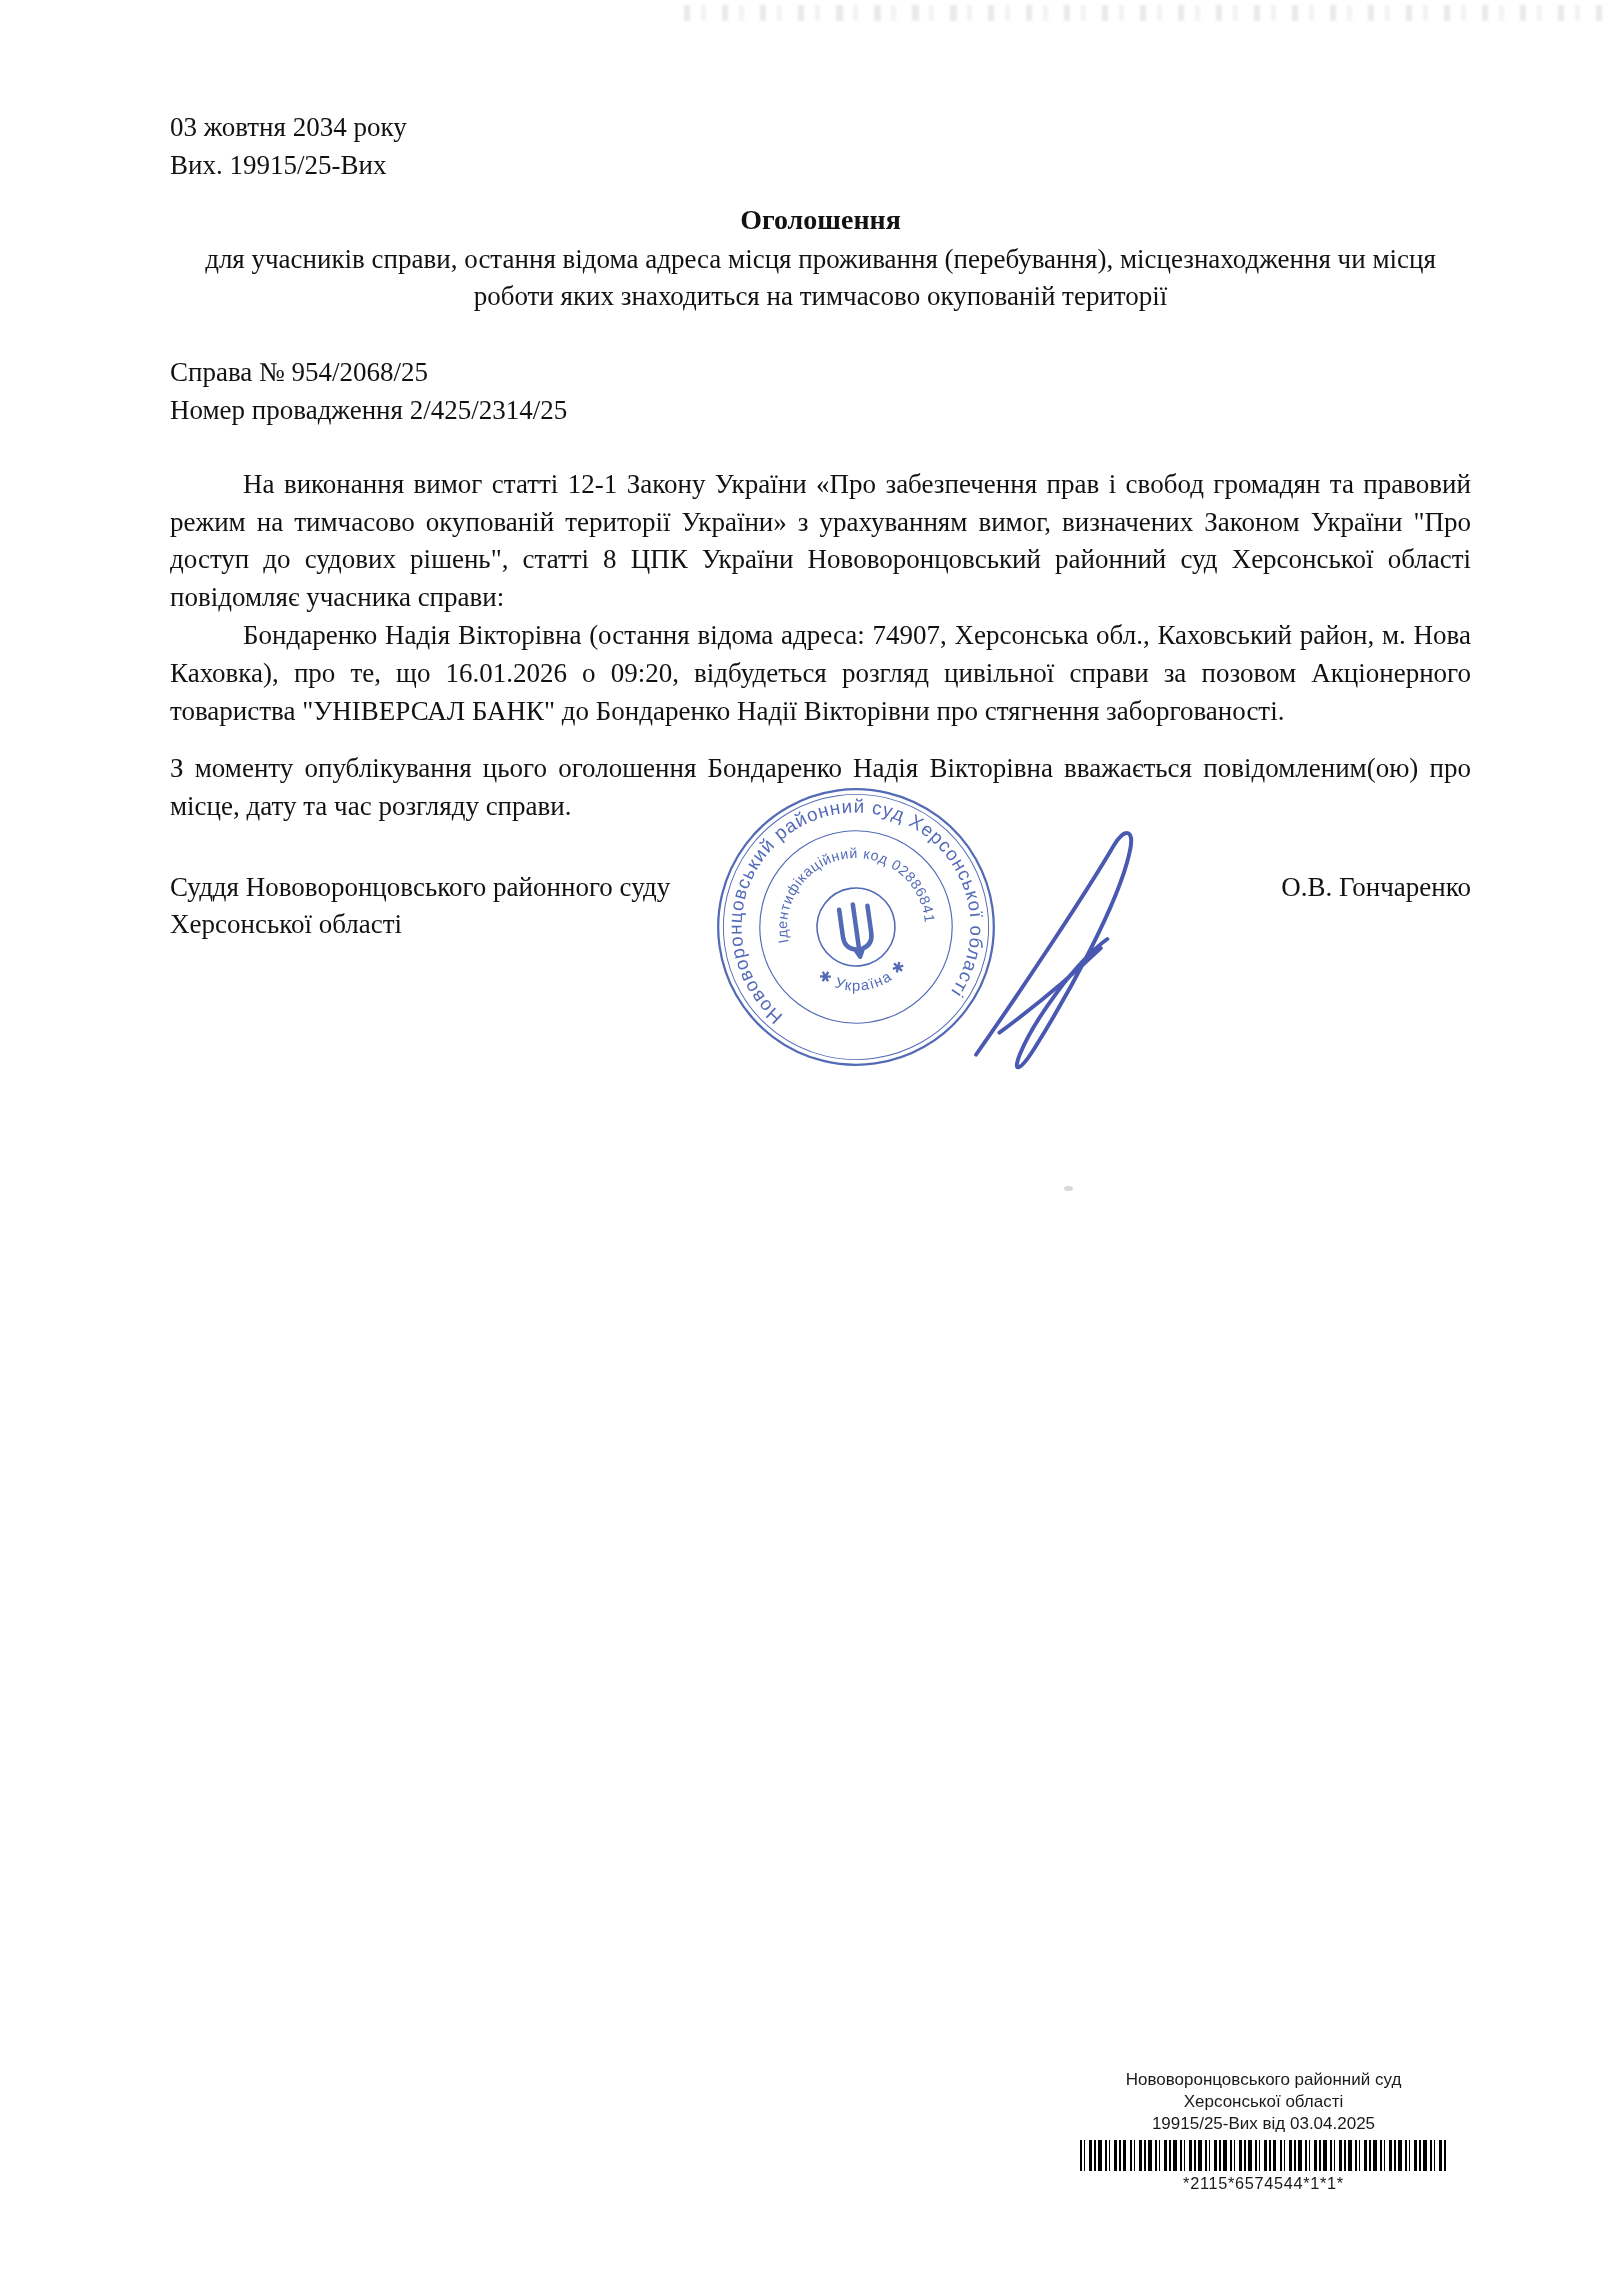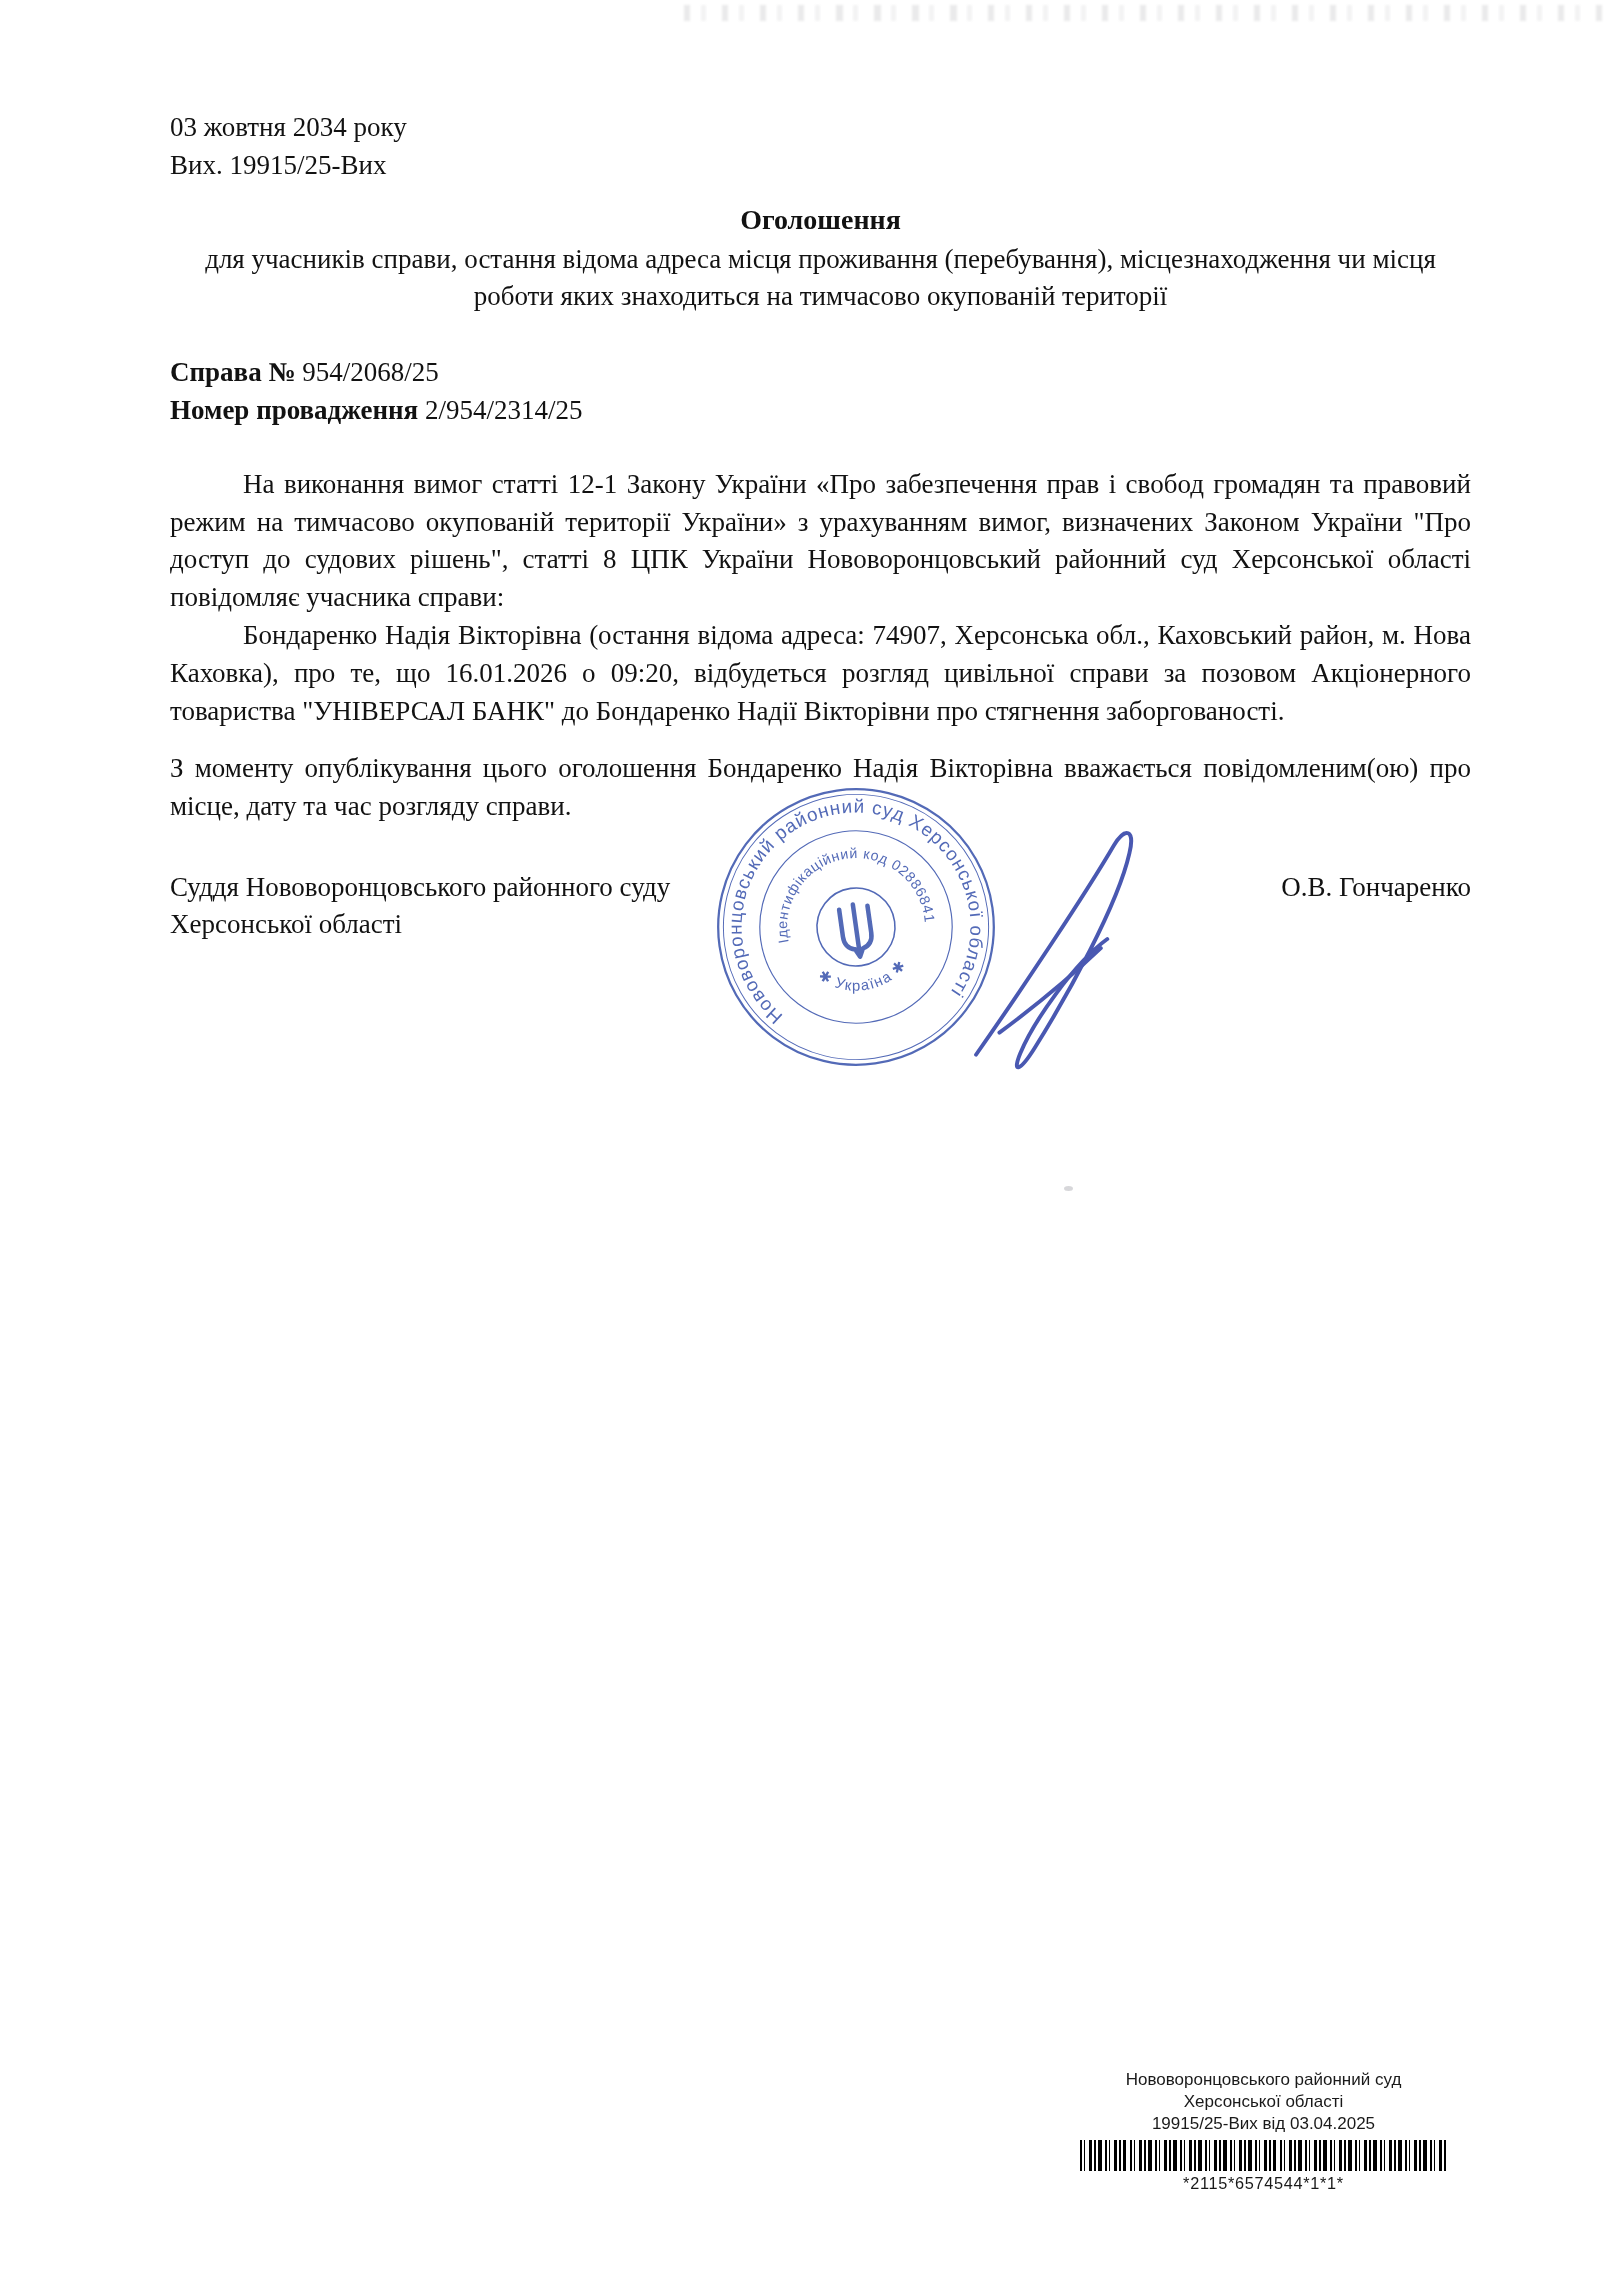--- a/index.html
+++ b/index.html
@@ -19,21 +19,21 @@
   .date-block div { white-space: nowrap; }
 
   .doc-title {
     text-align: center; font-weight: bold; margin-top: 15.6px; font-size: 28px;
   }
   .doc-subtitle {
     text-align: center; margin-top: 1.3px;
   }
 
   .case-block { margin-top: 38px; }
-  .case-block .lbl { font-weight: bold; }
+  .case-block .lbl { font-weight: normal; }
 
   .paras { margin-top: 36px; text-align: justify; }
   .paras p { text-align: justify; }
   .paras p.indent { text-indent: 73px; }
   .p3 { margin-top: 19.5px; text-align: justify; }
 
   .judge-row {
     margin-top: 43px; display: flex; justify-content: space-between; align-items: flex-start;
   }
   .judge-name { white-space: nowrap; }
@@ -96,21 +96,21 @@
   <div class="doc-title">Оголошення</div>
   <div class="doc-subtitle">для учасників справи, остання відома адреса місця проживання (перебування), місцезнаходження чи місця роботи яких знаходиться на тимчасово окупованій території</div>
 
   <div class="case-block">
     <div>
       <span class="lbl">Справа №</span>
       <span>954/2068/25</span>
     </div>
     <div>
       <span class="lbl">Номер провадження</span>
-      <span>2/954/2314/25</span>
+      <span>2/425/2314/25</span>
     </div>
   </div>
 
   <div class="paras">
     <p class="indent">На виконання вимог статті 12-1 Закону України «Про забезпечення прав і свобод громадян та правовий режим на тимчасово окупованій території України» з урахуванням вимог, визначених Законом України "Про доступ до судових рішень", статті 8 ЦПК України Нововоронцовський районний суд Херсонської області повідомляє учасника справи:</p>
     <p class="indent">Бондаренко Надія Вікторівна (остання відома адреса: 74907, Херсонська обл., Каховський район, м. Нова Каховка), про те, що  16.01.2026 о 09:20, відбудеться розгляд цивільної справи за позовом Акціонерного товариства "УНІВЕРСАЛ БАНК" до Бондаренко Надії Вікторівни про стягнення заборгованості.</p>
     <p class="p3">З моменту опублікування цього оголошення Бондаренко Надія Вікторівна вважається повідомленим(ою) про місце, дату та час розгляду справи.</p>
   </div>
 
   <div class="judge-row">

